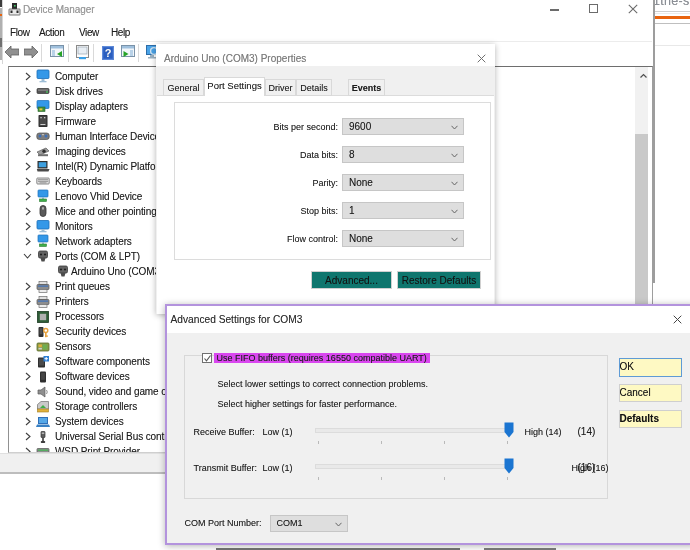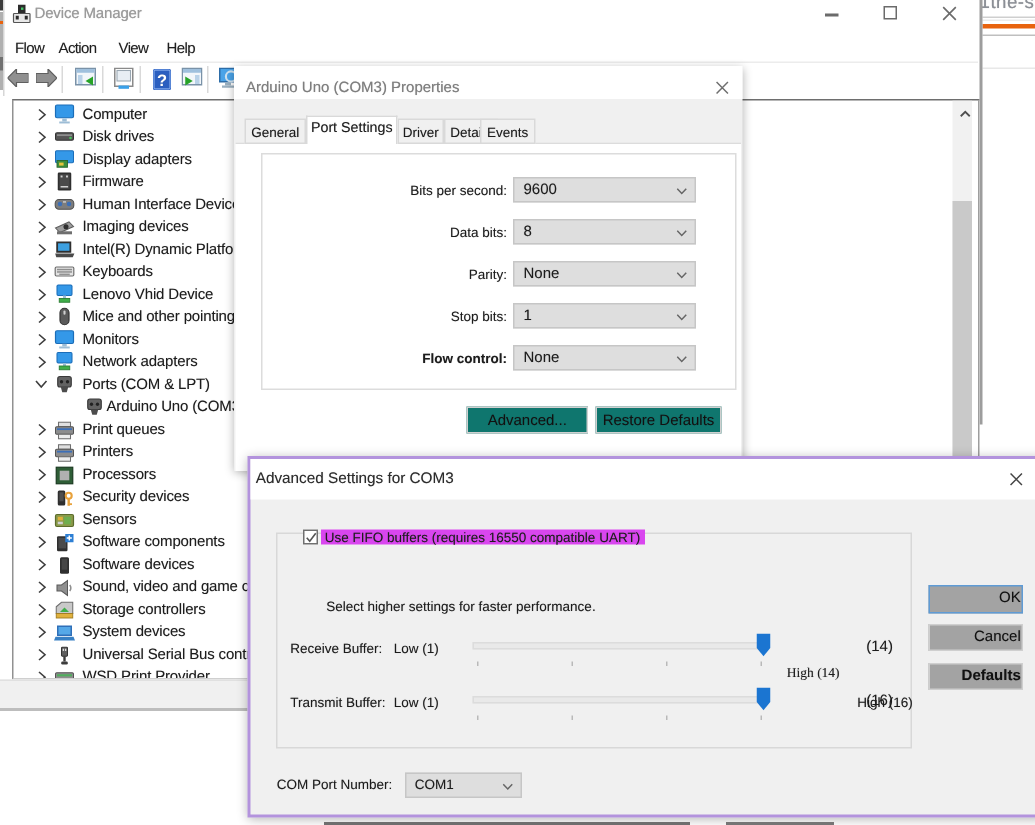--- a/index.html
+++ b/index.html
@@ -50,21 +50,21 @@
 #adv { left:164.5px; top:304px; width:531px; height:241px; background:#f0f0f0; border:2px solid #b393dd; box-shadow:0 1px 7px rgba(0,0,0,0.3); }
 #acap { left:0; top:0; width:528px; height:27px; background:#fff; }
 #atitle { left:4px; top:8px; font-size:10.2px; color:#2b2b2b; }
 #ax { left:506.5px; top:9px; }
 #agroup { left:17px; top:49px; width:424px; height:144px; border:1px solid #d8d8d8; }
 .atext { position:absolute; font-size:9px; color:#1c1c1c; white-space:nowrap; }
 #acheck { left:35px; top:46.5px; width:10px; height:10px; background:#fff; border:1.2px solid #707070; }
 .slider { position:absolute; left:148.5px; height:5px; background:#e9e9e9; border:1px solid #dcdcdc; width:197px; }
 .thumb { position:absolute; left:337px; width:10px; height:16px; }
 .tick { position:absolute; width:1px; height:3px; background:#b9b9b9; }
-.abtn { position:absolute; left:452px; width:63px; height:18px; background:#a3a3a3; border:1px solid #cfcfcf; font-size:10px; color:#111; text-align:right; line-height:16px;margin-top:32px; }
+.abtn { position:absolute; left:452px; width:63px; height:18px; background:#fef9c3; border:1px solid #cfcfcf; font-size:10px; color:#111; text-align:left; line-height:16px; }
 </style>
 </head>
 <body>
 
 <div id="bgwin" class="abs">
   <div id="bgtxt" class="abs">1the-s</div>
     <div class="abs" style="left:0;top:13px;width:35px;height:1px;background:#ececec;"></div>
   <div id="bgl1" class="abs"></div>
   <div id="bgl2" class="abs"></div>
   <div id="bgl3" class="abs"></div>
@@ -442,72 +442,73 @@
   <div id="pcap" class="abs"></div>
   <div id="ptitle" class="abs">Arduino Uno (COM3) Properties</div>
   <svg id="px" class="abs" width="9" height="9" viewBox="0 0 9 9">
       <path d="M0.7 0.7 L8.3 8.3 M8.3 0.7 L0.7 8.3" stroke="#6f6f6f" stroke-width="1"></path>
     </svg>
   <div id="ppage" class="abs"></div>
   <div class="tab abs" style="left:7px;width:41px;">General</div>
   <div class="tab abs" id="tabactive" style="left:48px;width:61px;">Port Settings</div>
   <div class="tab abs" style="left:109px;width:31px;">Driver</div>
   <div class="tab abs" style="left:140px;width:36px;">Details</div>
-  <div class="tab abs" style="left:164px;width:37px;">Events</div>
+  <div class="tab abs" style="left:192px;width:37px;font-weight:bold;">Events</div>
   <div class="abs" style="left:18px;top:58px;width:317px;height:158px;border:1px solid #dcdcdc;background:#fff;"></div>
   <div class="plab abs" style="left:6px;top:77.5px;">Bits per second:</div>
   <div class="combo abs" style="top:73.5px;">9600<svg class="cv" width="7" height="5" viewBox="0 0 7 5">
         <polyline points="0.5,0.8 3.5,4 6.5,0.8" fill="none" stroke="#666" stroke-width="1"></polyline>
       </svg></div>
   <div class="plab abs" style="left:6px;top:106px;">Data bits:</div>
   <div class="combo abs" style="top:102px;">8<svg class="cv" width="7" height="5" viewBox="0 0 7 5">
         <polyline points="0.5,0.8 3.5,4 6.5,0.8" fill="none" stroke="#666" stroke-width="1"></polyline>
       </svg></div>
   <div class="plab abs" style="left:6px;top:134px;">Parity:</div>
   <div class="combo abs" style="top:130px;">None<svg class="cv" width="7" height="5" viewBox="0 0 7 5">
         <polyline points="0.5,0.8 3.5,4 6.5,0.8" fill="none" stroke="#666" stroke-width="1"></polyline>
       </svg></div>
   <div class="plab abs" style="left:6px;top:162px;">Stop bits:</div>
   <div class="combo abs" style="top:158px;">1<svg class="cv" width="7" height="5" viewBox="0 0 7 5">
         <polyline points="0.5,0.8 3.5,4 6.5,0.8" fill="none" stroke="#666" stroke-width="1"></polyline>
       </svg></div>
-  <div class="plab abs" style="left:6px;top:190px;font-weight:bold;">Flow control:</div>
+  <div class="plab abs" style="left:6px;top:190px;">Flow control:</div>
   <div class="combo abs" style="top:186px;">None<svg class="cv" width="7" height="5" viewBox="0 0 7 5">
         <polyline points="0.5,0.8 3.5,4 6.5,0.8" fill="none" stroke="#666" stroke-width="1"></polyline>
       </svg></div>
   <div class="btn abs" style="left:155px;top:227px;width:81px;height:18px;line-height:17px;">Advanced...</div>
   <div class="btn abs" style="left:241px;top:227px;width:84px;height:18px;line-height:17px;">Restore Defaults</div>
 </div>
 
 <div id="adv" class="abs">
   <div id="acap" class="abs"></div>
   <div id="atitle" class="abs">Advanced Settings for COM3</div>
   <svg id="ax" class="abs" width="9" height="9" viewBox="0 0 9 9">
       <path d="M0.7 0.7 L8.3 8.3 M8.3 0.7 L0.7 8.3" stroke="#444" stroke-width="1"></path>
     </svg>
   <div id="agroup" class="abs"></div>
   <div id="acheck" class="abs">
       <svg width="9" height="9" viewBox="0 0 9 9" style="display:block">
         <polyline points="1.5,4.5 3.5,6.8 7.5,1.5" fill="none" stroke="#555" stroke-width="1.1"></polyline>
       </svg>
     </div>
   <div class="atext abs" style="left:47px;top:47px;background:#d946ef;padding:0 3px;">Use FIFO buffers (requires 16550 compatible UART)</div>
+  <div class="atext abs" style="left:51px;top:73px;">Select lower settings to correct connection problems.</div>
   <div class="atext abs" style="left:51px;top:93px;">Select higher settings for faster performance.</div>
 
   <div class="atext abs" style="left:27px;top:121px;">Receive Buffer:</div>
   <div class="atext abs" style="left:96px;top:121px;">Low (1)</div>
   <div class="slider abs" style="top:121.5px;"></div>
   <svg class="thumb abs" style="top:115.5px;" viewBox="0 0 10 16">
       <path d="M0.5 0.5 H9.5 V10 L5 15.5 L0.5 10 Z" fill="#1b75d1"></path>
     </svg>
   <div class="tick abs" style="left:151.5px;top:134.5px;"></div>
   <div class="tick abs" style="left:214.5px;top:134.5px;"></div>
   <div class="tick abs" style="left:277.5px;top:134.5px;"></div>
   <div class="tick abs" style="left:340.5px;top:134.5px;"></div>
-  <div class="atext abs" style="left:358px;top:137px;font-family:Liberation Serif, serif;">High (14)</div>
+  <div class="atext abs" style="left:358px;top:121px;">High (14)</div>
   <div class="atext abs" style="left:411px;top:120px;font-size:10px;">(14)</div>
 
   <div class="atext abs" style="left:27px;top:157px;">Transmit Buffer:</div>
   <div class="atext abs" style="left:96px;top:157px;">Low (1)</div>
   <div class="slider abs" style="top:157.5px;"></div>
   <svg class="thumb abs" style="top:151.5px;" viewBox="0 0 10 16">
       <path d="M0.5 0.5 H9.5 V10 L5 15.5 L0.5 10 Z" fill="#1b75d1"></path>
     </svg>
   <div class="tick abs" style="left:151.5px;top:170.5px;"></div>
   <div class="tick abs" style="left:214.5px;top:170.5px;"></div>

